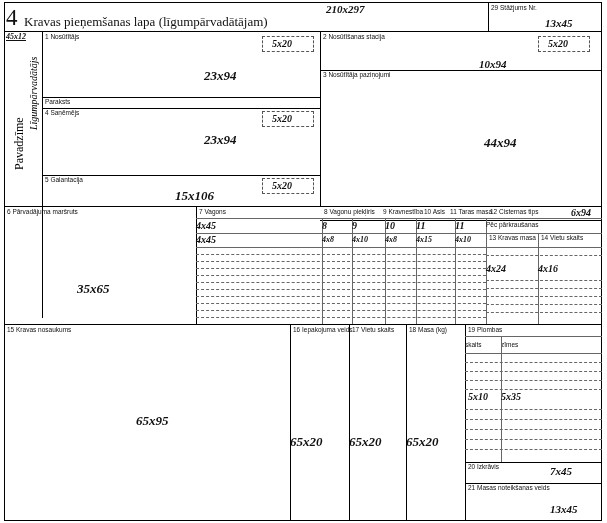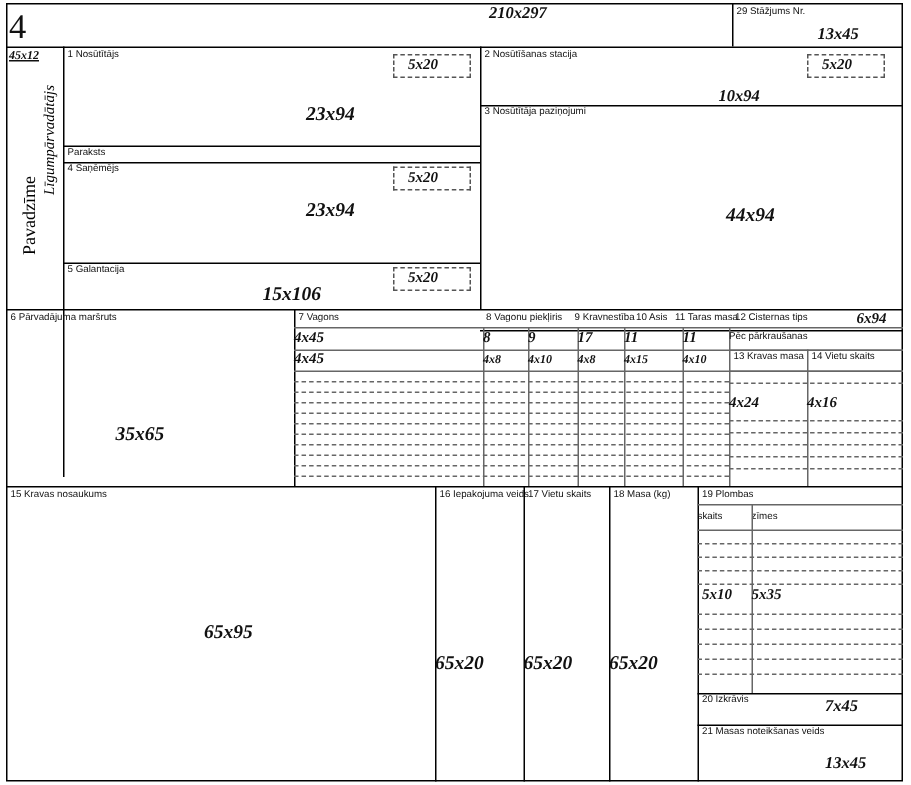--- a/index.html
+++ b/index.html
@@ -31,20 +31,21 @@
   .ctr{position:absolute;}
 </style>
 </head>
 <body>
 
 <div id="page">
 
   <div class="box" style="left:4px;top:2px;width:598px;height:519px;border:1px solid #000;"></div>
 
   <div id="bignum">4</div>
+  <div id="title">Kravas pieņemšanas lapa (līgumpārvadātājam)</div>
   <div class="dim mid" style="left:326px;top:3px;">210x297</div>
 
   <div class="hline" style="left:4px;top:31px;width:598px;"></div>
 
   <div class="vline" style="left:488px;top:2px;height:29px;"></div>
   <div class="lbl" style="left:491px;top:5px;">29 Stāžjums Nr.</div>
   <div class="dim mid" style="left:545px;top:17px;">13x45</div>
 
   <div class="vline" style="left:42px;top:31px;height:287px;"></div>
   <div class="vert vert-title" style="left:12px;top:170px;">Pavadzīme</div>
@@ -116,21 +117,21 @@
 
   <div class="vline-thin" style="left:322px;top:218px;height:106px;"></div>
   <div class="vline-thin" style="left:352px;top:218px;height:106px;"></div>
   <div class="vline-thin" style="left:385px;top:218px;height:106px;"></div>
   <div class="vline-thin" style="left:416px;top:218px;height:106px;"></div>
   <div class="vline-thin" style="left:455px;top:218px;height:106px;"></div>
   <div class="vline-thin" style="left:486px;top:218px;height:106px;"></div>
 
   <div class="dim sm ctr" style="left:322px;top:220px;width:30px;">8</div>
   <div class="dim sm ctr" style="left:352px;top:220px;width:33px;">9</div>
-  <div class="dim sm ctr" style="left:385px;top:220px;width:31px;">17</div>
+  <div class="dim sm ctr" style="left:385px;top:220px;width:31px;">10</div>
   <div class="dim sm ctr" style="left:416px;top:220px;width:39px;">11</div>
   <div class="dim sm ctr" style="left:455px;top:220px;width:31px;">11</div>
 
   <div class="dim xs ctr" style="left:322px;top:235px;width:30px;">4x8</div>
   <div class="dim xs ctr" style="left:352px;top:235px;width:33px;">4x10</div>
   <div class="dim xs ctr" style="left:385px;top:235px;width:31px;">4x8</div>
   <div class="dim xs ctr" style="left:416px;top:235px;width:39px;">4x15</div>
   <div class="dim xs ctr" style="left:455px;top:235px;width:31px;">4x10</div>
 
   <div class="lbl ctr" style="left:486px;top:222px;width:116px;">Pēc pārkraušanas</div>

